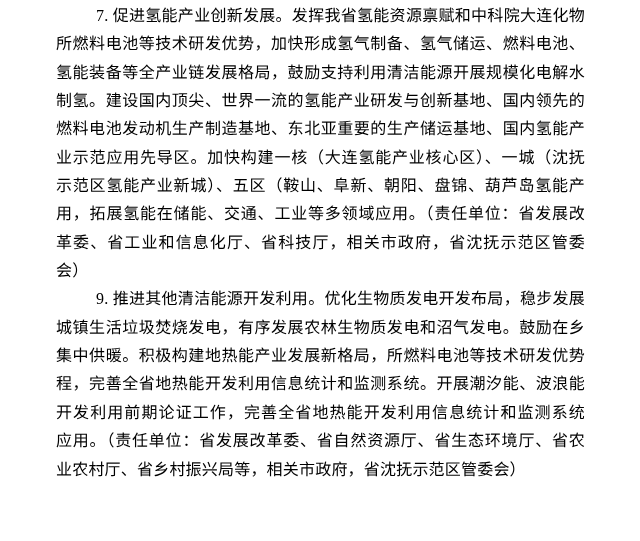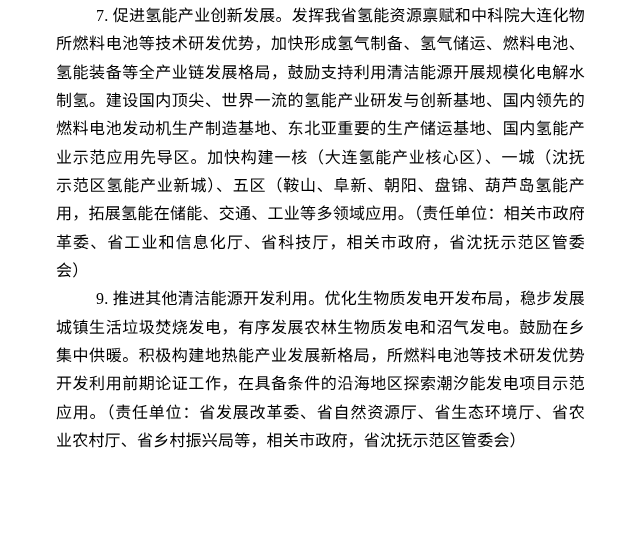--- a/index.html
+++ b/index.html
@@ -47,27 +47,28 @@
 <div class="page">
 
   <section class="para">
     <div class="line indent">7. 促进氢能产业创新发展。发挥我省氢能资源禀赋和中科院大连化物</div>
     <div class="line">所燃料电池等技术研发优势，加快形成氢气制备、氢气储运、燃料电池、</div>
     <div class="line">氢能装备等全产业链发展格局，鼓励支持利用清洁能源开展规模化电解水</div>
     <div class="line">制氢。建设国内顶尖、世界一流的氢能产业研发与创新基地、国内领先的</div>
     <div class="line">燃料电池发动机生产制造基地、东北亚重要的生产储运基地、国内氢能产</div>
     <div class="line">业示范应用先导区。加快构建一核（大连氢能产业核心区）、一城（沈抚</div>
     <div class="line">示范区氢能产业新城）、五区（鞍山、阜新、朝阳、盘锦、葫芦岛氢能产</div>
-    <div class="line">用，拓展氢能在储能、交通、工业等多领域应用。（责任单位：相关市政府</div>
+    <div class="line">用，拓展氢能在储能、交通、工业等多领域应用。（责任单位：省发展改</div>
     <div class="line">革委、省工业和信息化厅、省科技厅，相关市政府，省沈抚示范区管委</div>
     <div class="line para-end">会）</div>
   </section>
 
   <section class="para">
     <div class="line indent">9. 推进其他清洁能源开发利用。优化生物质发电开发布局，稳步发展</div>
     <div class="line">城镇生活垃圾焚烧发电，有序发展农林生物质发电和沼气发电。鼓励在乡</div>
     <div class="line">集中供暖。积极构建地热能产业发展新格局，所燃料电池等技术研发优势</div>
-    <div class="line">开发利用前期论证工作，在具备条件的沿海地区探索潮汐能发电项目示范</div>
+    <div class="line">程，完善全省地热能开发利用信息统计和监测系统。开展潮汐能、波浪能</div>
+    <div class="line">开发利用前期论证工作，完善全省地热能开发利用信息统计和监测系统</div>
     <div class="line">应用。（责任单位：省发展改革委、省自然资源厅、省生态环境厅、省农</div>
     <div class="line para-end">业农村厅、省乡村振兴局等，相关市政府，省沈抚示范区管委会）</div>
   </section>
 
 </div>
 
 </body></html>

